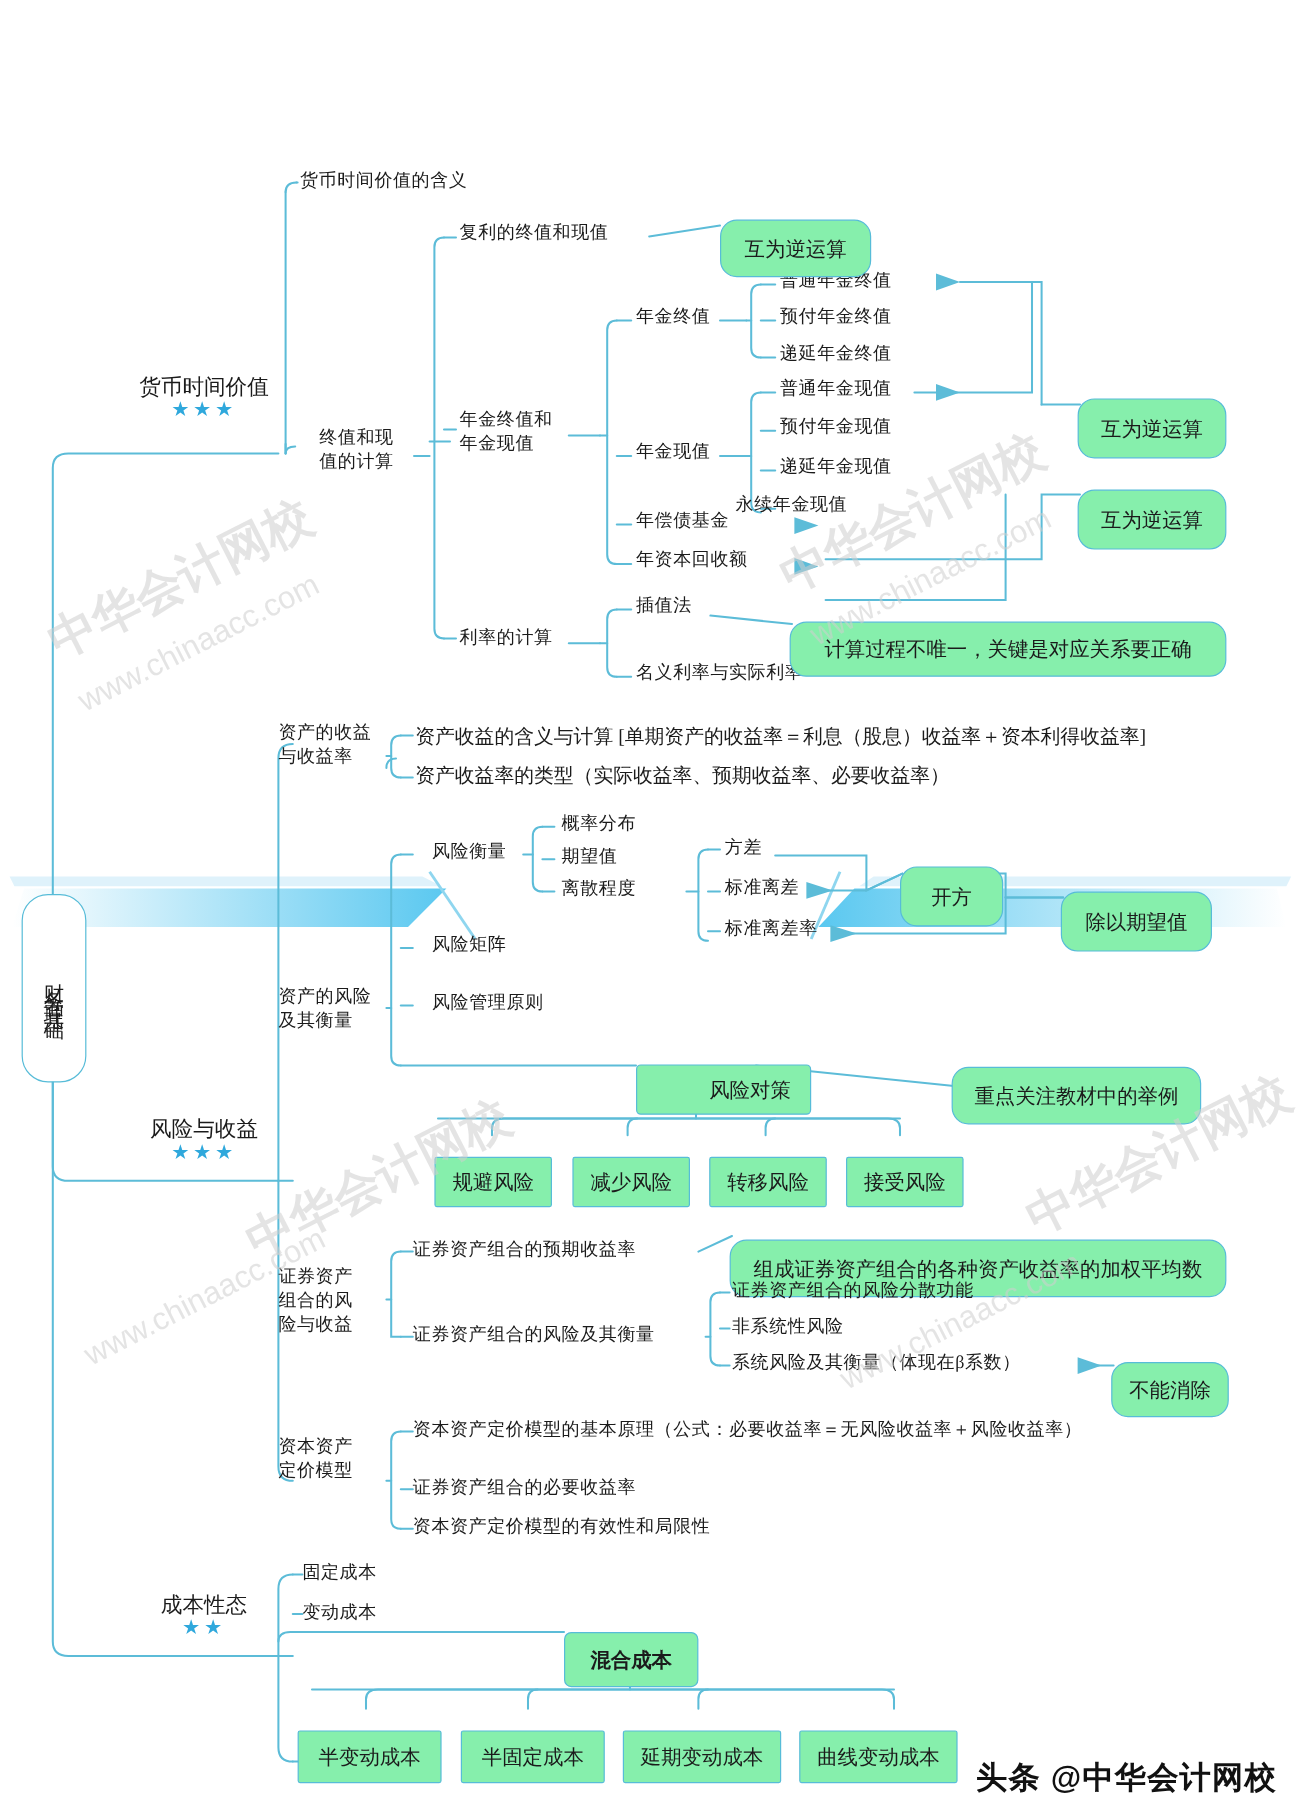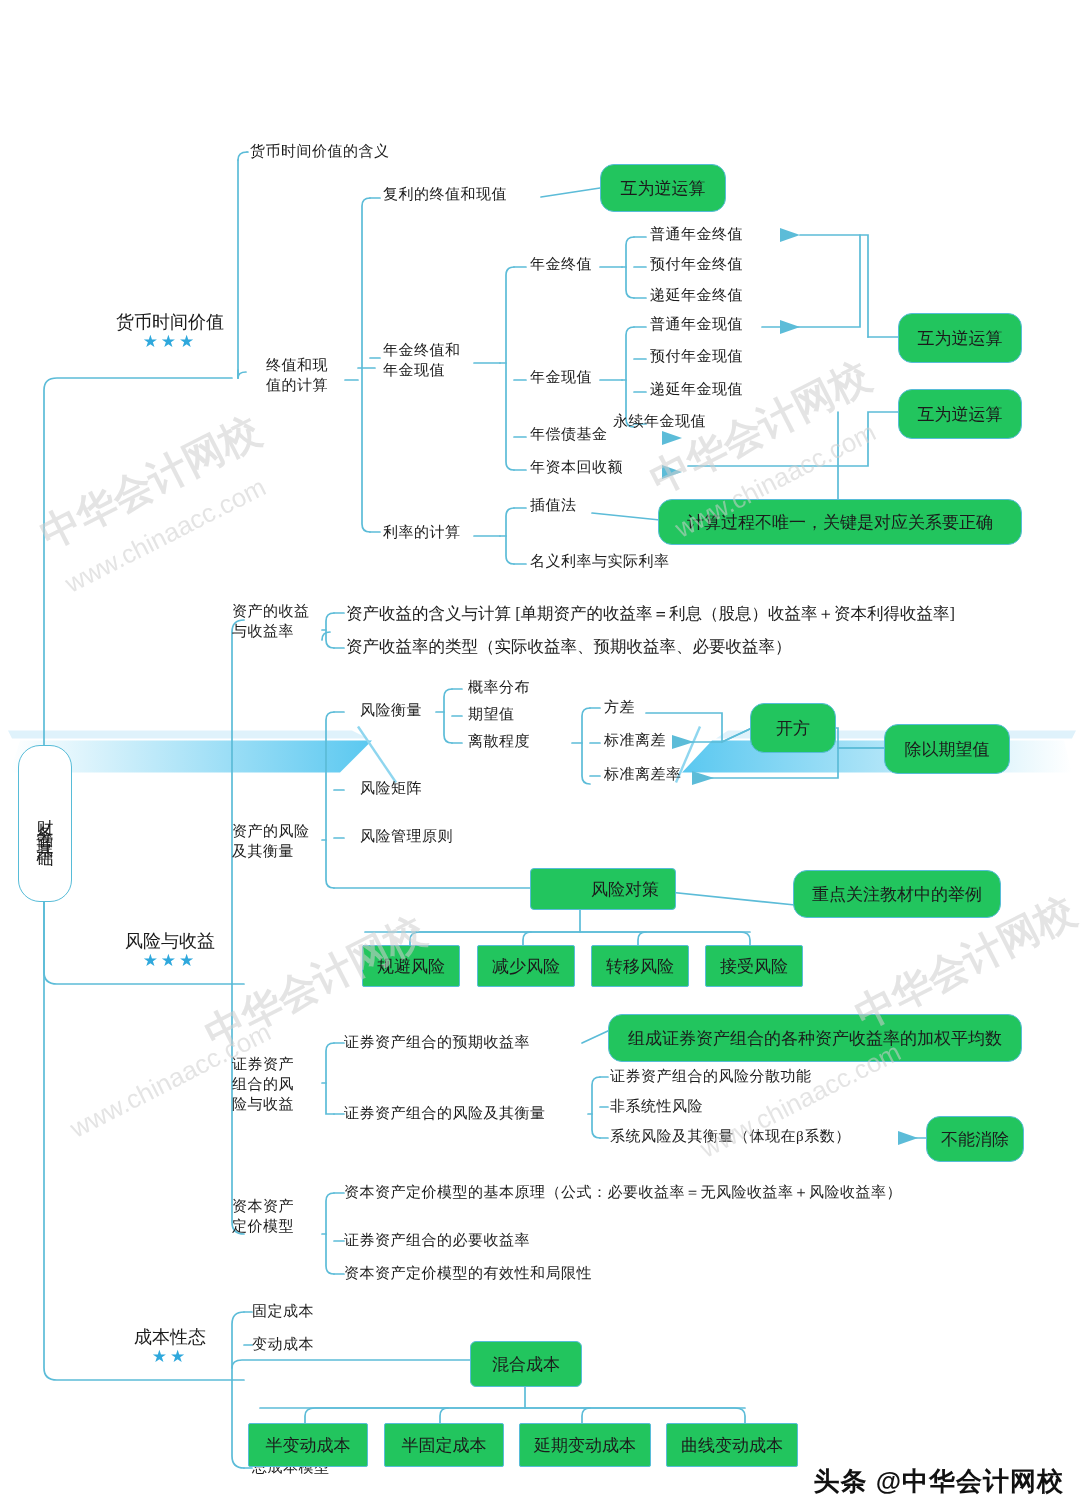--- a/index.html
+++ b/index.html
@@ -5,21 +5,21 @@
   html,body{margin:0;padding:0;background:#fff;}
   body{width:1080px;height:1509px;position:relative;overflow:hidden;
        font-family:"Liberation Serif","DejaVu Serif",serif;color:#1b1b1b;}
   #root{position:relative;width:1080px;height:1509px;}
   svg.layer{position:absolute;left:0;top:0;width:1080px;height:1509px;}
   .node{position:absolute;white-space:nowrap;line-height:1.18;}
   .t{font-size:15px;letter-spacing:.5px;}
   .t2{font-size:16.5px;}
   .branch{font-size:18px;text-align:center;font-weight:500;}
   .boxed{position:absolute;display:flex;align-items:center;justify-content:center;
-         border:1.6px solid #57bcd8;background:#22c55e;white-space:nowrap;font-size:17px;}
+         border:1.6px solid #57bcd8;background:#86efac;white-space:nowrap;font-size:17px;margin-top:19px;}
   .rbox{border-radius:14px;}
   .sbox{border-radius:2px;}
   .stars{color:#2fa8dc;font-size:17px;letter-spacing:3px;line-height:1;text-align:center;}
   
   #header{position:absolute;left:0;top:0;width:1080px;height:108px;}
   #header .title{position:absolute;left:0;top:22px;width:1080px;text-align:center;
       font-size:37px;font-weight:bold;color:#17a6e0;letter-spacing:3px;
       font-family:"Liberation Sans","DejaVu Sans",sans-serif;}
   
   #rootbox{position:absolute;left:18px;top:745px;width:52px;height:155px;
@@ -307,21 +307,21 @@
   <div class="boxed rbox" style="left:926px;top:1116px;width:96px;height:44px;">不能消除</div>
 
   <div class="node t" style="left:344px;top:1184px;">资本资产定价模型的基本原理（公式：必要收益率＝无风险收益率＋风险收益率）</div>
   <div class="node t" style="left:344px;top:1232px;">证券资产组合的必要收益率</div>
   <div class="node t" style="left:344px;top:1265px;">资本资产定价模型的有效性和局限性</div>
 
   <div class="node t" style="left:252px;top:1303px;">固定成本</div>
   <div class="node t" style="left:252px;top:1336px;">变动成本</div>
   <div class="node t" style="left:252px;top:1459px;">总成本模型</div>
 
-  <div class="boxed rbox" style="left:470px;top:1341px;width:110px;height:44px;border-radius:6px;">混合成本</div>
+  <div class="boxed rbox" style="left:470px;top:1341px;width:110px;height:44px;border-radius:6px;font-weight:bold;">混合成本</div>
 
   <div class="boxed sbox" style="left:248px;top:1423px;width:118px;height:42px;">半变动成本</div>
   <div class="boxed sbox" style="left:384px;top:1423px;width:118px;height:42px;">半固定成本</div>
   <div class="boxed sbox" style="left:519px;top:1423px;width:130px;height:42px;">延期变动成本</div>
   <div class="boxed sbox" style="left:666px;top:1423px;width:130px;height:42px;">曲线变动成本</div>
 
   <div class="wm" style="left:30px;top:455px;">中华会计网校</div>
   <div class="wm small" style="left:55px;top:520px;">www.chinaacc.com</div>
   <div class="wm" style="left:640px;top:400px;">中华会计网校</div>
   <div class="wm small" style="left:665px;top:465px;">www.chinaacc.com</div>

